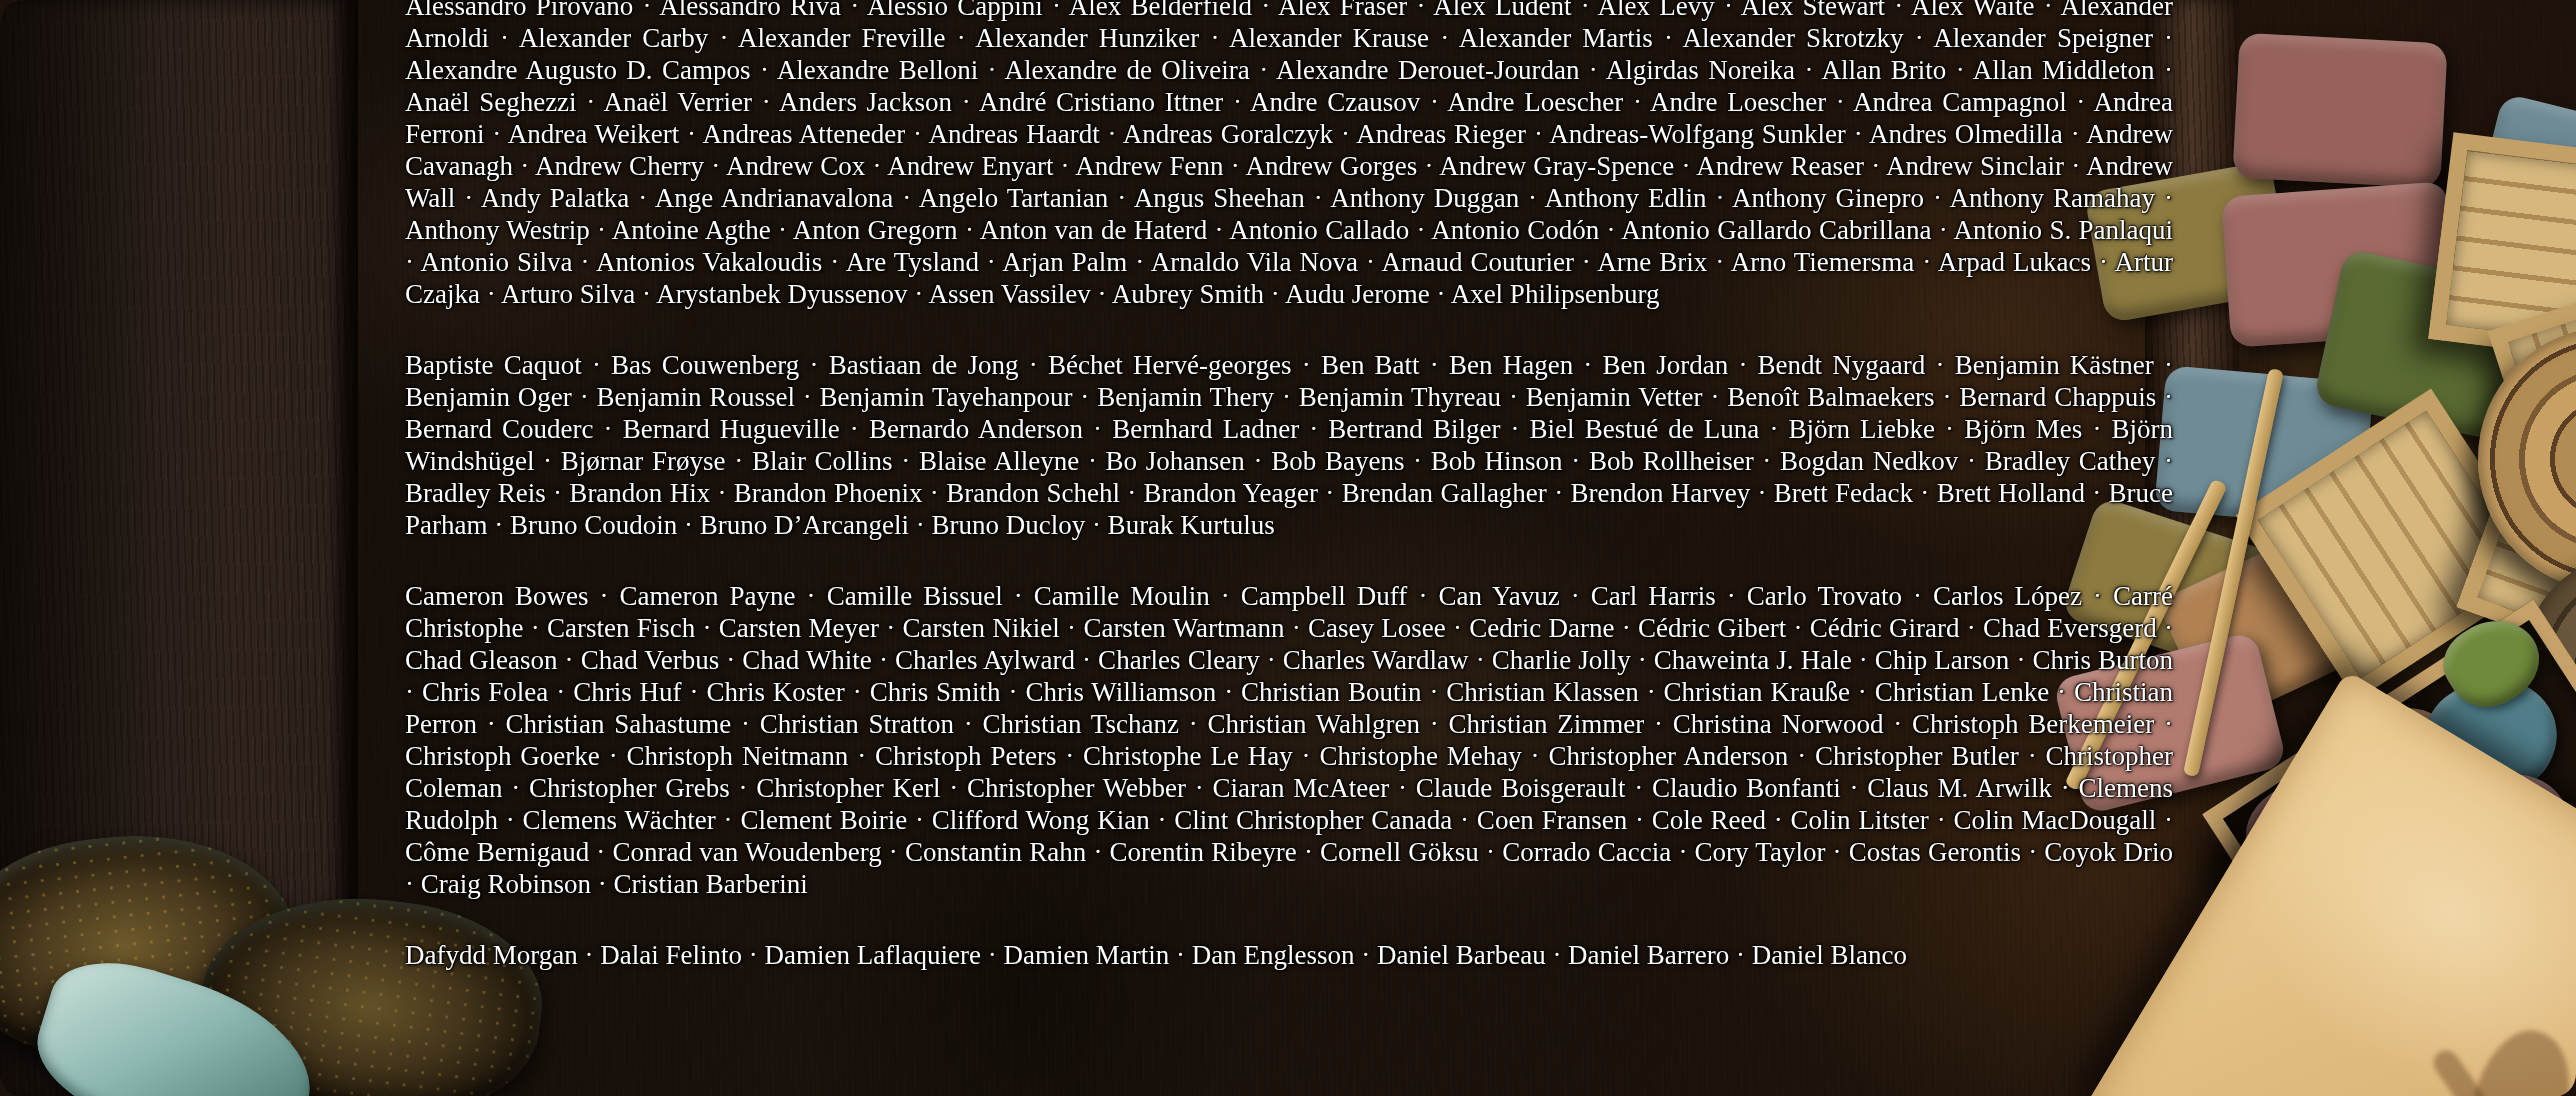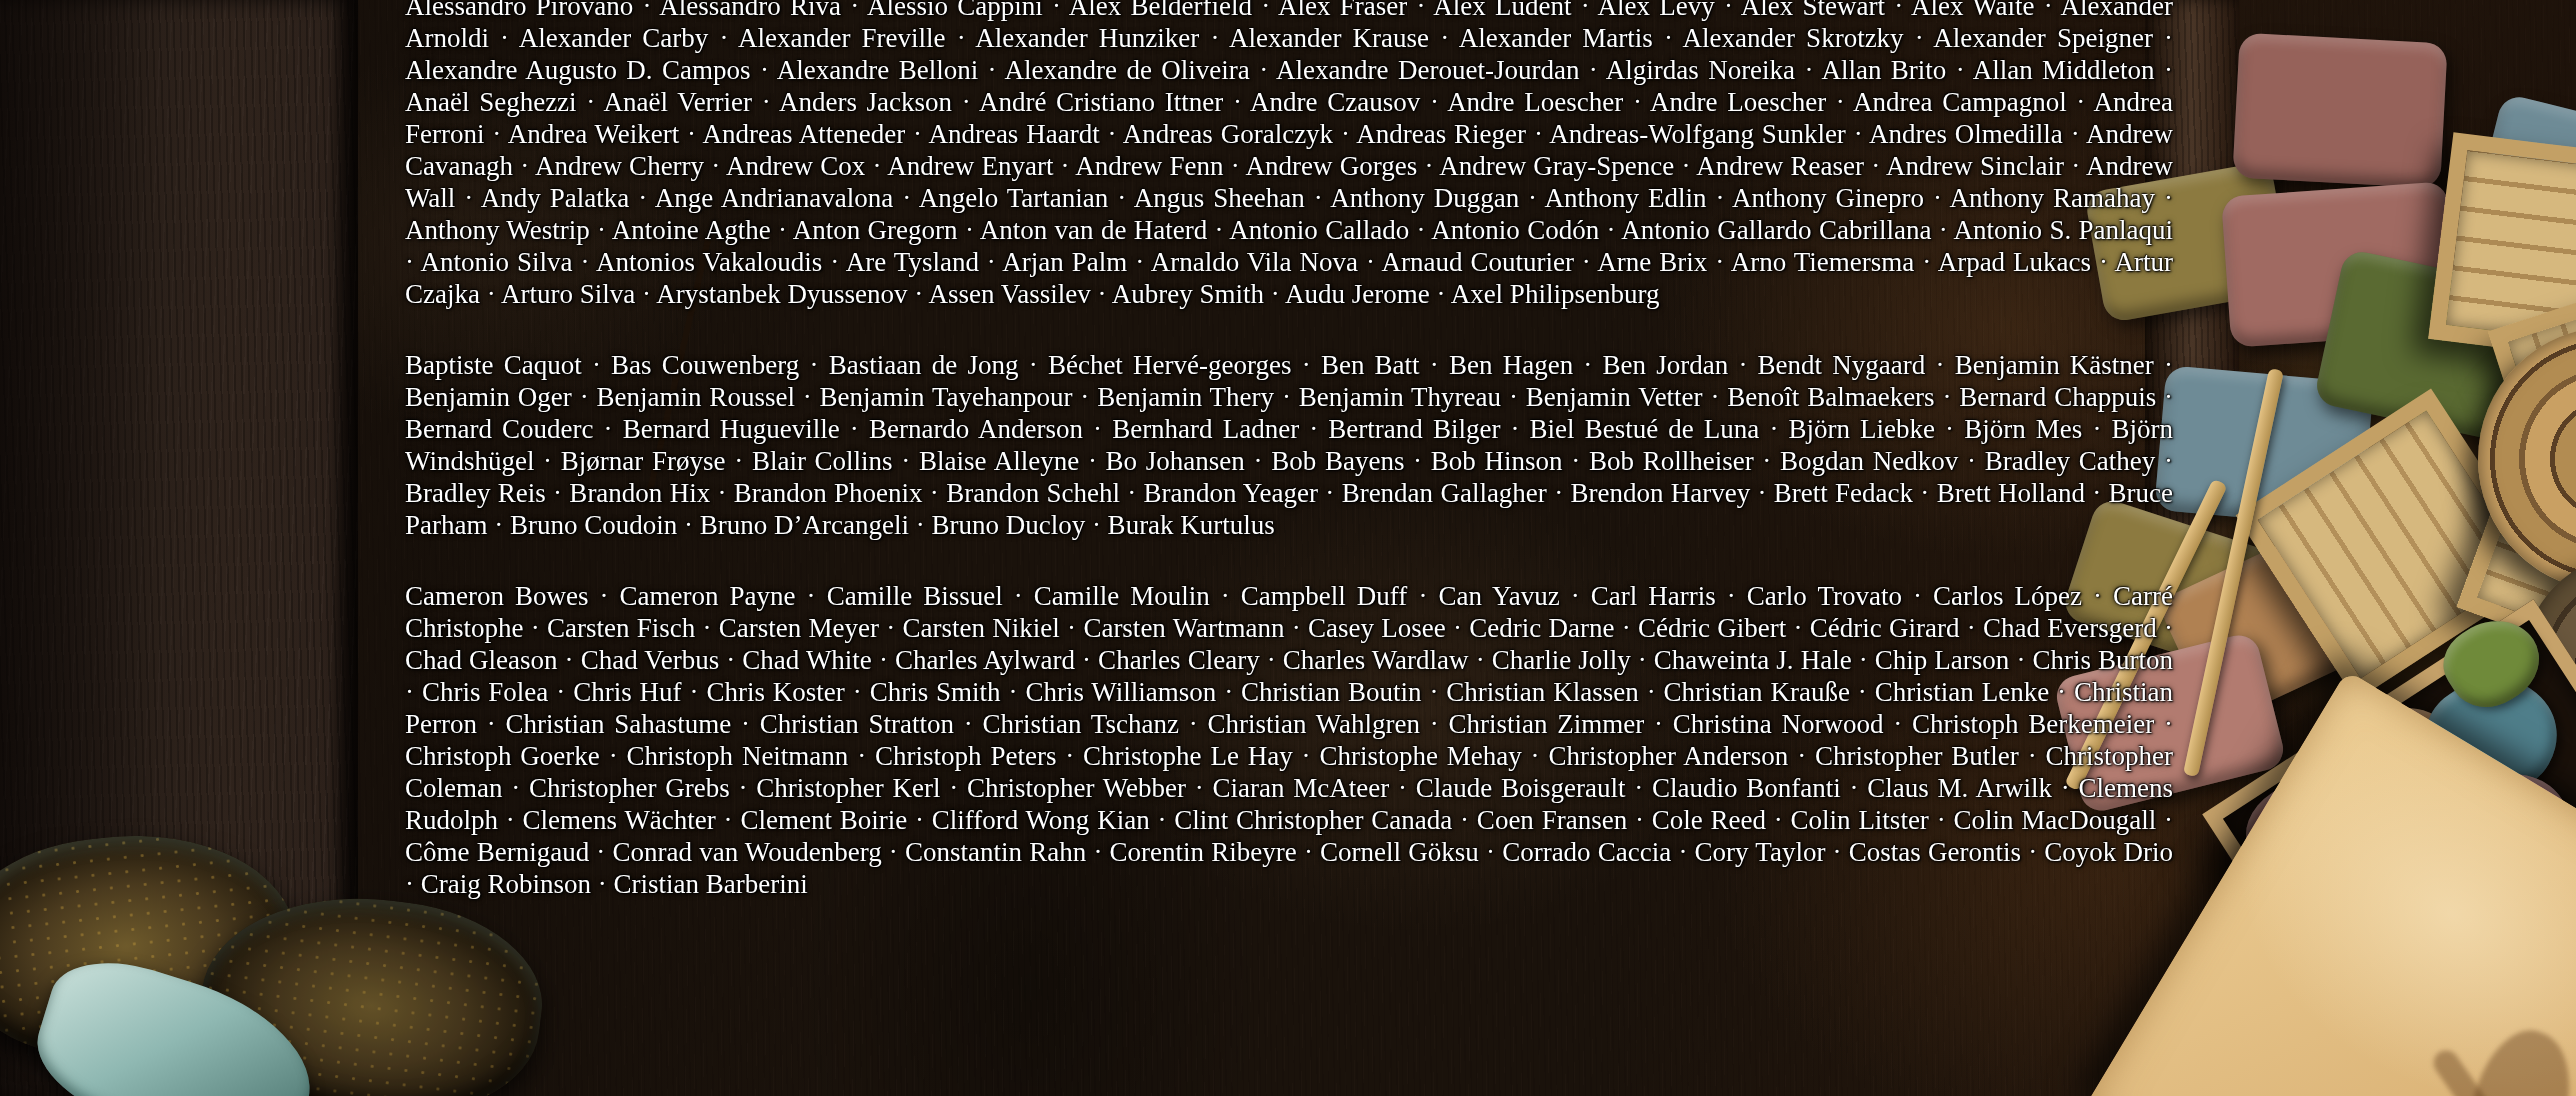--- a/index.html
+++ b/index.html
@@ -1,18 +1,19 @@
 <!DOCTYPE html>
 <html style="--text-color: #ffffff; --wood-base: #43311f; --wood-dark: #17100a; --crate-wood: #d6b87e; --crate-frame: #c3a065; --barrel-wood: #c9a063; --cart-frame: #c6a26a; --parchment: #e9c78e; --cloth-olive: #8c7a40; --cloth-mauve: #96625a; --cloth-rose: #a06a62; --cloth-blue: #6e8b96; --cloth-green: #5a6a32; --cloth-pink: #b27b70; --sack-teal: #5b8a84; --sack-pink: #bd8f92; --sack-tan: #b08152; --rock: #4a3a1e; --crystal: #8fb8b2;font-size:10px"><head>
 <meta charset="utf-8">
 <style>
   html,body{margin:0;padding:0;background:#1a120b;}
   #screen{
     position:relative;width:2576px;height:1097px;overflow:hidden;
     font-family:"Liberation Serif","DejaVu Serif",serif;
+    border-radius:23px;
   }
   
   .planks{
     position:absolute;inset:0;
     background:
       repeating-linear-gradient(90deg,
         #4a3622 0px, #54402a 44px, #3e2d1c 94px, #4c3823 151px,
         #3324155 189px, #2c1f12 228px, #0e0905 230px, #1f140b 234px),
       linear-gradient(180deg,#3a2a1a,#43301f);
   }
@@ -193,16 +194,17 @@
   </div>
 
   <div class="rock" style="left:-44px;top:836px;width:340px;height:220px;border-radius:45% 55% 50% 50%;transform:rotate(-6deg);"></div>
   <div class="rock" style="left:201px;top:899px;width:340px;height:214px;border-radius:55% 45% 50% 50%;transform:rotate(7deg);filter:brightness(.9);"></div>
   <div class="crystal" style="left:38px;top:981px;width:277px;height:151px;transform:rotate(17deg);"></div>
 
   <div class="credits">
       <p>Alessandro Pirovano · Alessandro Riva · Alessio Cappini · Alex Belderfield · Alex Fraser · Alex Ludent · Alex Levy · Alex Stewart · Alex Waite · Alexander Arnoldi · Alexander Carby · Alexander Freville · Alexander Hunziker · Alexander Krause · Alexander Martis · Alexander Skrotzky · Alexander Speigner · Alexandre Augusto D. Campos · Alexandre Belloni · Alexandre de Oliveira · Alexandre Derouet-Jourdan · Algirdas Noreika · Allan Brito · Allan Middleton · Anaël Seghezzi · Anaël Verrier · Anders Jackson · André Cristiano Ittner · Andre Czausov · Andre Loescher · Andre Loescher · Andrea Campagnol · Andrea Ferroni · Andrea Weikert · Andreas Atteneder · Andreas Haardt · Andreas Goralczyk · Andreas Rieger · Andreas-Wolfgang Sunkler · Andres Olmedilla · Andrew Cavanagh · Andrew Cherry · Andrew Cox · Andrew Enyart · Andrew Fenn · Andrew Gorges · Andrew Gray-Spence · Andrew Reaser · Andrew Sinclair · Andrew Wall · Andy Palatka · Ange Andrianavalona · Angelo Tartanian · Angus Sheehan · Anthony Duggan · Anthony Edlin · Anthony Ginepro · Anthony Ramahay · Anthony Westrip · Antoine Agthe · Anton Gregorn · Anton van de Haterd · Antonio Callado · Antonio Codón · Antonio Gallardo Cabrillana · Antonio S. Panlaqui · Antonio Silva · Antonios Vakaloudis · Are Tysland · Arjan Palm · Arnaldo Vila Nova · Arnaud Couturier · Arne Brix · Arno Tiemersma · Arpad Lukacs · Artur Czajka · Arturo Silva · Arystanbek Dyussenov · Assen Vassilev · Aubrey Smith · Audu Jerome · Axel Philipsenburg</p>
       <p>Baptiste Caquot · Bas Couwenberg · Bastiaan de Jong · Béchet Hervé-georges · Ben Batt · Ben Hagen · Ben Jordan · Bendt Nygaard · Benjamin Kästner · Benjamin Oger · Benjamin Roussel · Benjamin Tayehanpour · Benjamin Thery · Benjamin Thyreau · Benjamin Vetter · Benoît Balmaekers · Bernard Chappuis · Bernard Couderc · Bernard Hugueville · Bernardo Anderson · Bernhard Ladner · Bertrand Bilger · Biel Bestué de Luna · Björn Liebke · Björn Mes · Björn Windshügel · Bjørnar Frøyse · Blair Collins · Blaise Alleyne · Bo Johansen · Bob Bayens · Bob Hinson · Bob Rollheiser · Bogdan Nedkov · Bradley Cathey · Bradley Reis · Brandon Hix · Brandon Phoenix · Brandon Schehl · Brandon Yeager · Brendan Gallagher · Brendon Harvey · Brett Fedack · Brett Holland · Bruce Parham · Bruno Coudoin · Bruno D’Arcangeli · Bruno Ducloy · Burak Kurtulus</p>
       <p>Cameron Bowes · Cameron Payne · Camille Bissuel · Camille Moulin · Campbell Duff · Can Yavuz · Carl Harris · Carlo Trovato · Carlos López · Carré Christophe · Carsten Fisch · Carsten Meyer · Carsten Nikiel · Carsten Wartmann · Casey Losee · Cedric Darne · Cédric Gibert · Cédric Girard · Chad Eversgerd · Chad Gleason · Chad Verbus · Chad White · Charles Aylward · Charles Cleary · Charles Wardlaw · Charlie Jolly · Chaweinta J. Hale · Chip Larson · Chris Burton · Chris Folea · Chris Huf · Chris Koster · Chris Smith · Chris Williamson · Christian Boutin · Christian Klassen · Christian Krauße · Christian Lenke · Christian Perron · Christian Sahastume · Christian Stratton · Christian Tschanz · Christian Wahlgren · Christian Zimmer · Christina Norwood · Christoph Berkemeier · Christoph Goerke · Christoph Neitmann · Christoph Peters · Christophe Le Hay · Christophe Mehay · Christopher Anderson · Christopher Butler · Christopher Coleman · Christopher Grebs · Christopher Kerl · Christopher Webber · Ciaran McAteer · Claude Boisgerault · Claudio Bonfanti · Claus M. Arwilk · Clemens Rudolph · Clemens Wächter · Clement Boirie · Clifford Wong Kian · Clint Christopher Canada · Coen Fransen · Cole Reed · Colin Litster · Colin MacDougall · Côme Bernigaud · Conrad van Woudenberg · Constantin Rahn · Corentin Ribeyre · Cornell Göksu · Corrado Caccia · Cory Taylor · Costas Gerontis · Coyok Drio · Craig Robinson · Cristian Barberini</p>
+      <p>Dafydd Morgan · Dalai Felinto · Damien Laflaquiere · Damien Martin · Dan Englesson · Daniel Barbeau · Daniel Barrero · Daniel Blanco</p>
     </div>
 
 </div>
 
 
 </body></html>

